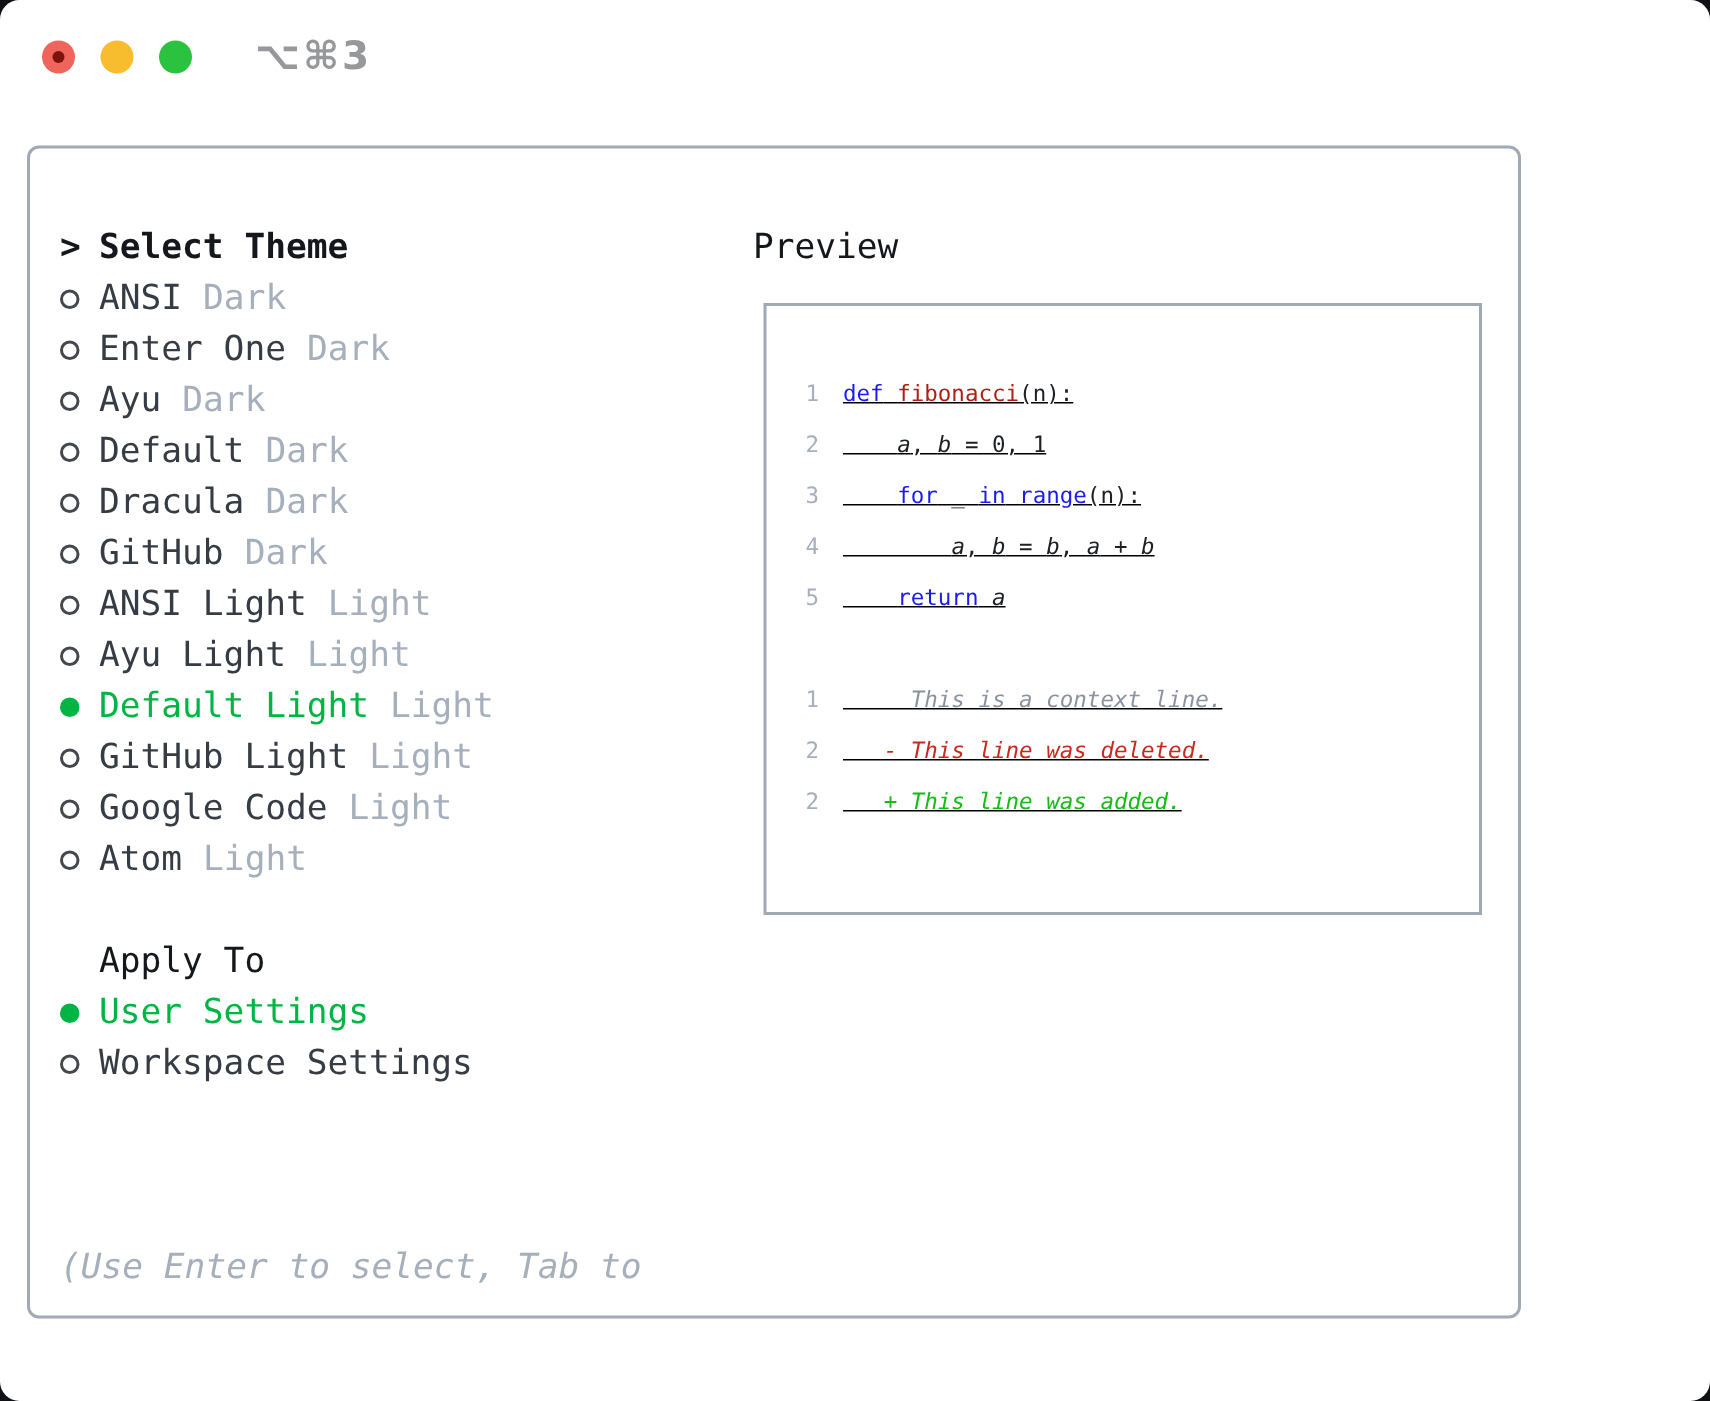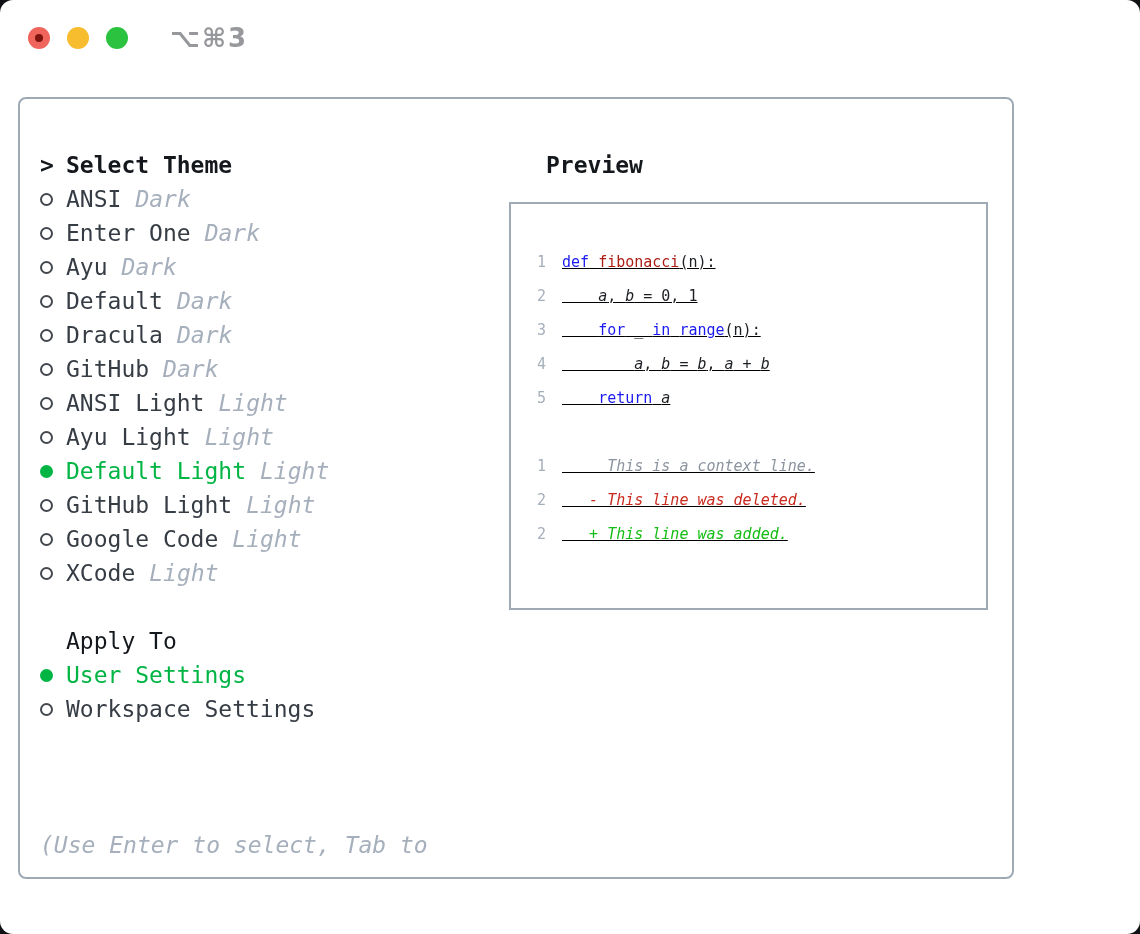--- a/index.html
+++ b/index.html
@@ -21,27 +21,27 @@
   .panel{position:absolute;left:18px;top:97px;width:996px;height:782px;box-sizing:border-box;
     border:2px solid var(--border_gray);border-radius:8px;background:#fff;}
   .left{position:absolute;left:20px;top:49px;}
   .row{height:34px;display:flex;align-items:center;font-size:23px;color:var(--text_dark);}
   .marker{display:inline-flex;align-items:center;width:26px;flex:none;}
   .header-row{font-weight:bold;color:var(--text_strong);}
   .header-row .marker{color:var(--text_strong);}
   .radio{width:13px;height:13px;box-sizing:border-box;border:2px solid var(--radio_outline);border-radius:50%;}
   .row.selected .radio{background:var(--accent_green);border-color:var(--accent_green);}
   .row.selected .label{color:var(--accent_green);}
-  .variant{color:var(--muted);font-style:italic;margin-left:14px;}
+  .variant{color:var(--muted);margin-left:14px;}
   .apply-header{color:var(--text_strong);}
   .spacer{height:34px;}
   .hint{font-size:23px;line-height:34px;color:var(--muted);font-style:italic;white-space:pre;}
   
   .preview-title{position:absolute;left:482px;top:49px;height:34px;line-height:34px;
-    font-size:23px;font-weight:bold;color:var(--text_strong);margin-left:44px;}
+    font-size:23px;font-weight:normal;color:var(--text_strong);}
   .preview-box{position:absolute;left:489px;top:103px;width:479px;height:408px;box-sizing:border-box;
     border:2px solid var(--border_gray);background:#fff;padding:41px 0 0 21px;overflow:hidden;}
   .pline{height:34px;line-height:34px;font-size:15px;white-space:pre;text-decoration:underline;}
   .pnum{display:inline-block;width:14px;margin-right:16px;text-align:right;color:var(--muted);}
   .seg-p{color:#1c1f23;}
   .seg-k{color:var(--kw_blue);}
   .seg-f{color:var(--fn_red);}
   .seg-v{color:#1c1f23;font-style:italic;}
   .ptext{white-space:pre;font-style:italic;}
   .ptext.context{color:var(--context_gray);}
@@ -143,21 +143,21 @@
     <span class="marker">
               <span class="radio"></span>
             </span>
     <span class="label">Google Code</span>
     <span class="variant">Light</span>
   </div>
           <div class="row item">
     <span class="marker">
               <span class="radio"></span>
             </span>
-    <span class="label">XCode</span>
+    <span class="label">Atom</span>
     <span class="variant">Light</span>
   </div>
         </div>
 
       <div class="spacer"></div>
 
       <div class="row apply-header">
         <span class="marker"></span>
         <span class="label">Apply To</span>
       </div>

